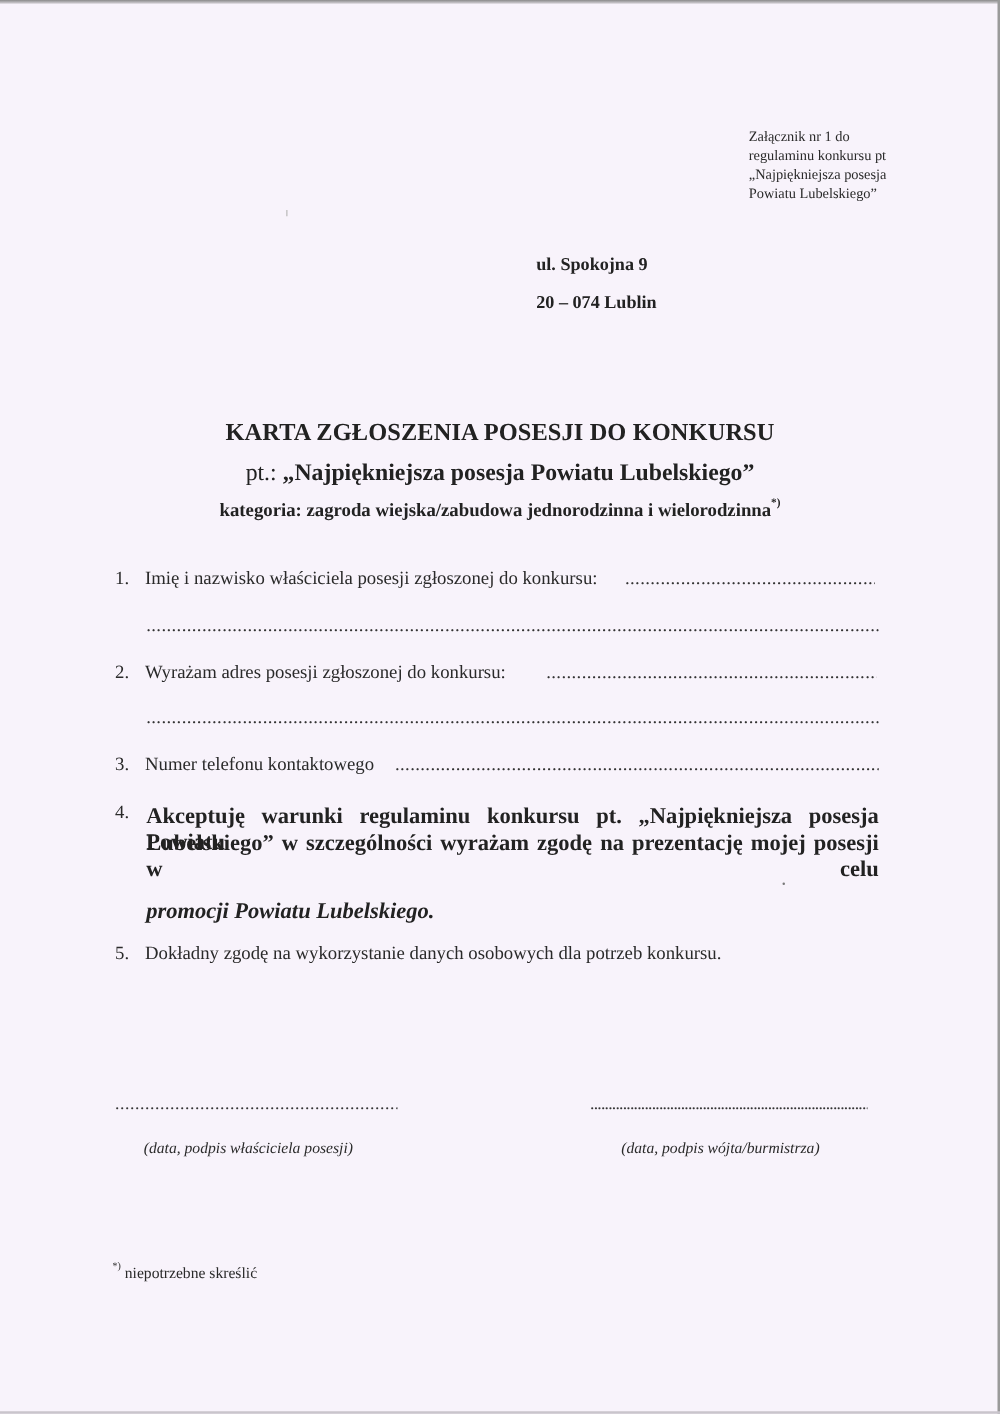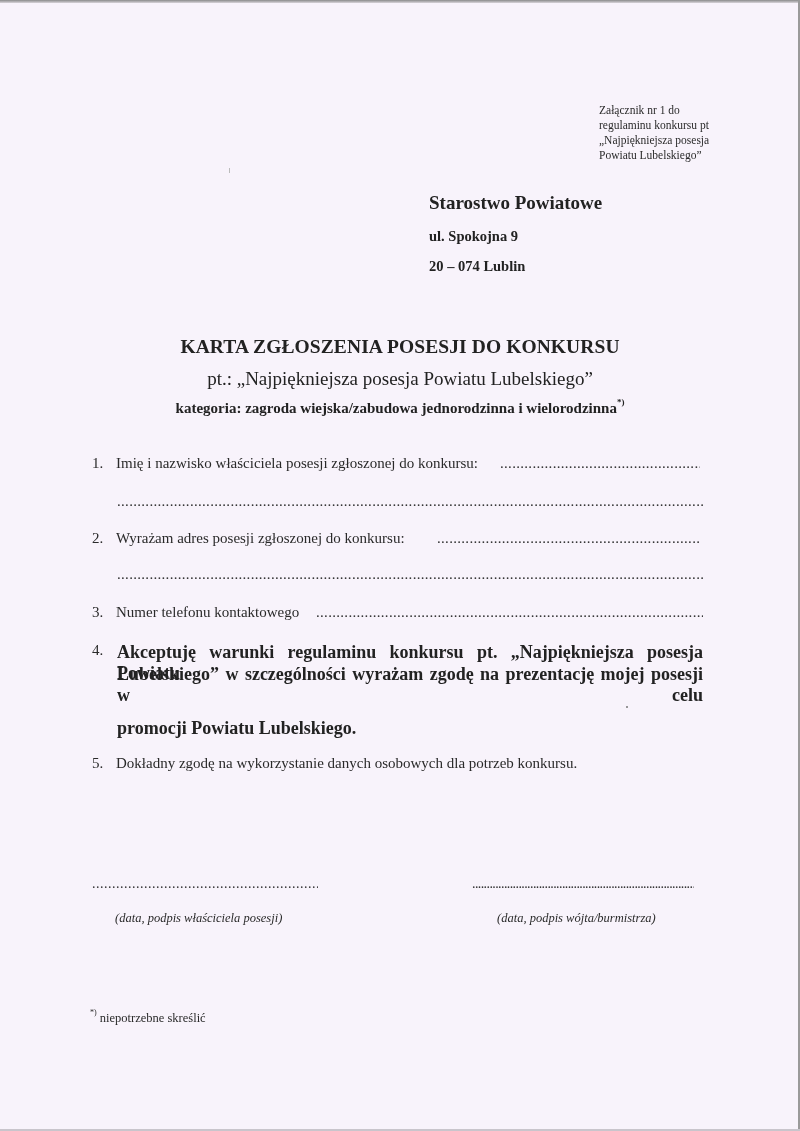--- a/index.html
+++ b/index.html
@@ -17,30 +17,30 @@
   .annex div { white-space: nowrap; margin-left: 28px; }
 
   .addr { position: absolute; left: 429px; top: 191px; font-weight: bold; color: #222; }
   .addr .l1 { font-size: 19px; line-height: 24px; }
   .addr .l2 { font-size: 14.5px; line-height: 18px; margin-top: 12px; }
   .addr .l3 { font-size: 14.5px; line-height: 18px; margin-top: 12px; }
 
   .title { position: absolute; left: 0; width: 800px; text-align: center; }
   .t1 { top: 336px; font-size: 19.5px; font-weight: bold; letter-spacing: 0.1px; }
   .t2 { top: 368px; font-size: 19px; }
-  .t2 b { font-weight: normal; text-align: right; }
+  .t2 b { font-weight: bold; text-align: right; }
   .t3 { top: 399px; font-size: 15px; font-weight: bold; }
   .t3 sup { font-size: 9px; position: relative; top: -2px; }
 
   .item { position: absolute; left: 92px; font-size: 15px; white-space: nowrap; color: #2a2a2a; }
   .item .num { display: inline-block; width: 24px; }
   .dots { position: absolute; font-size: 15px; letter-spacing: 0.3px; white-space: nowrap; overflow: hidden; color: #333; }
 
   .bold-block { position: absolute; left: 117px; width: 586px; font-size: 18px; font-weight: bold; color: #222; text-align: justify; text-align-last: justify; }
-  .bold-block.last { text-align-last: left; }
+  .bold-block.last { text-align-last: left; font-style: italic; }
   .num4 { position: absolute; left: 92px; font-size: 15px; color: #2a2a2a; }
 
   .sig-dots { position: absolute; font-size: 14px; letter-spacing: 0.5px; white-space: nowrap; overflow: hidden; color: #333; }
   .sig-label { position: absolute; font-size: 12.5px; font-style: italic; color: #2a2a2a; white-space: nowrap; }
 
   .footnote { position: absolute; left: 90px; top: 1010px; font-size: 12.5px; color: #2a2a2a; }
   .footnote sup { font-size: 8px; position: relative; top: -2px; }
 
   .speck { position: absolute; width: 2px; height: 2px; background: #777; border-radius: 50%; }
 </style>
@@ -52,21 +52,20 @@
 <div class="scan-bottom"></div>
 
 <div class="annex">
   <div>Załącznik nr 1 do</div>
   <div>regulaminu konkursu pt</div>
   <div>„Najpiękniejsza posesja</div>
   <div>Powiatu Lubelskiego”</div>
 </div>
 
 <div class="addr">
-  <div class="l1">Starostwo Powiatowe</div>
   <div class="l2">ul. Spokojna 9</div>
   <div class="l3">20 – 074 Lublin</div>
 </div>
 
 <div class="title t1">KARTA ZGŁOSZENIA POSESJI DO KONKURSU</div>
 <div class="title t2">
   <span>pt.:</span>
   <b>„Najpiękniejsza posesja Powiatu Lubelskiego”</b>
 </div>
 <div class="title t3">

